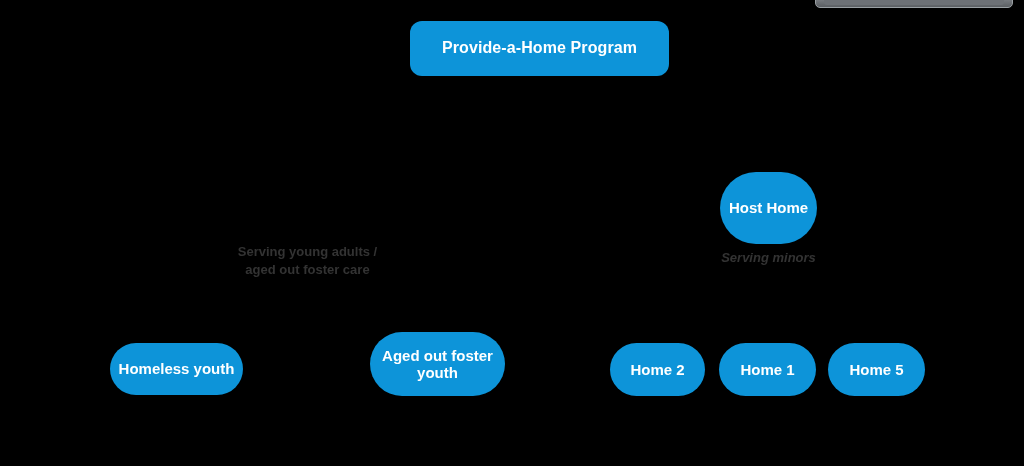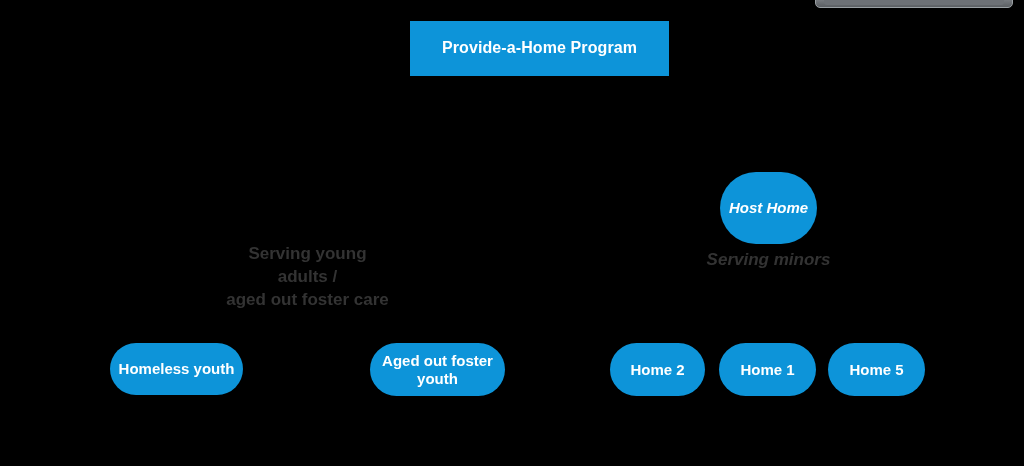--- a/index.html
+++ b/index.html
@@ -46,50 +46,50 @@
     justify-content: center;
     text-align: center;
     background: #0d94d9;
     color: #ffffff;
     font-weight: bold;
     line-height: 1.15;
     box-sizing: border-box;
     padding: 2px 6px;
   }
   .node.rect {
-    border-radius: 0;
+    border-radius: 12px;
     font-size: 16px;
     letter-spacing: 0.1px;
   }
   .node.pill {
     border-radius: 999px;
     font-size: 15px;
   }
 
   .caption {
     position: absolute;
     color: #333333;
-    font-size: 17px;
+    font-size: 13px;
     font-weight: bold;
     line-height: 1.35;
     text-align: center;
     white-space: pre-line;
   }
 
   
   #node-root          { left: 410px; top: 21px;  width: 259px; height: 55px; }
 
   #node-youth-shelters{ left: 255px; top: 172px; width: 104px; height: 54px; }
-  #node-host-home     { left: 720px; top: 172px; width: 97px;  height: 72px; font-style: italic; }
+  #node-host-home     { left: 720px; top: 172px; width: 97px;  height: 72px; }
 
   #caption-youth      { left: 225px; top: 243px; width: 165px; }
   #caption-host       { left: 700px; top: 249px; width: 137px; font-style: italic; }
 
   #node-homeless-youth{ left: 110px; top: 343px; width: 133px; height: 52px; }
-  #node-aged-out      { left: 370px; top: 343px; width: 135px; height: 53px; }
+  #node-aged-out      { left: 370px; top: 332px; width: 135px; height: 64px; }
   #node-home-1        { left: 610px; top: 343px; width: 95px;  height: 53px; }
   #node-home-2        { left: 719px; top: 343px; width: 97px;  height: 53px; }
   #node-home-3        { left: 828px; top: 343px; width: 97px;  height: 53px; }
 </style>
 </head>
 <body>
 
 <div id="canvas">
 
   <div class="top-strip">

